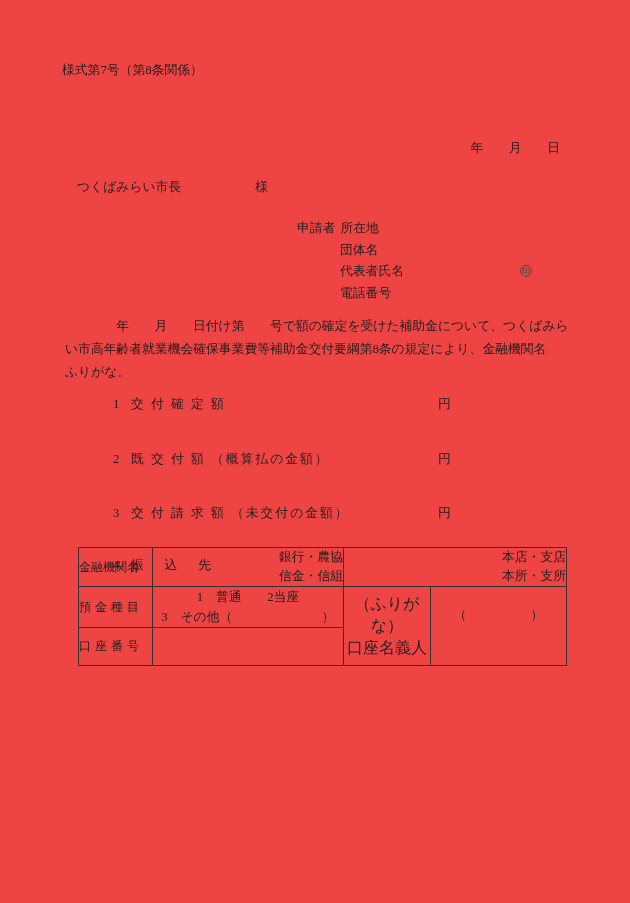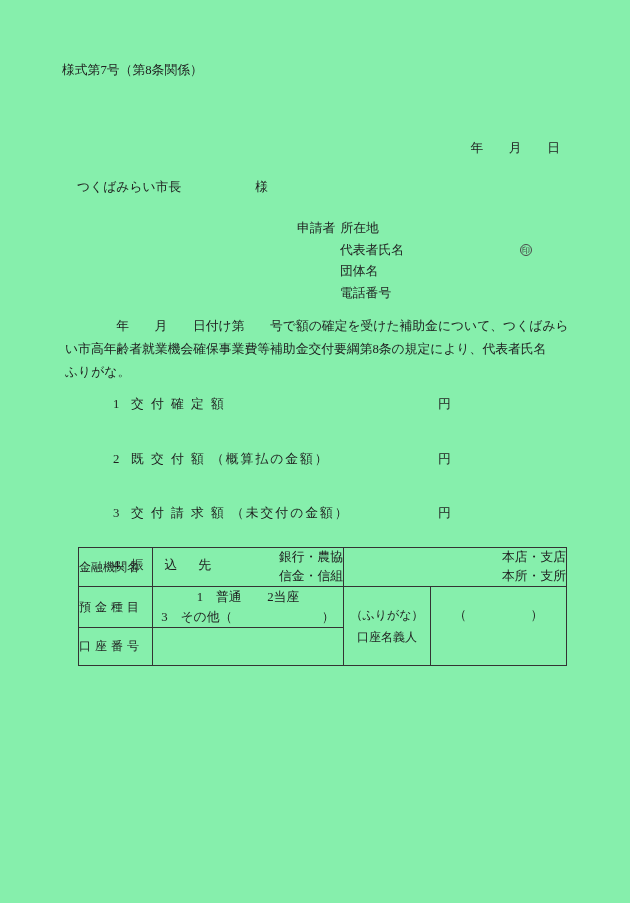--- a/index.html
+++ b/index.html
@@ -1,21 +1,21 @@
 <!DOCTYPE html>
 <html><head>
 <meta charset="utf-8">
 <style>
   * { box-sizing: border-box; }
   html, body { margin: 0; padding: 0; background: #ffffff; }
   .sheet {
     position: relative;
     width: 630px;
     height: 903px;
-    background: #86efac;
+    background: #ef4444;
     font-family: "Liberation Serif", "DejaVu Serif", serif;
     color: #1f1f1f;
     font-size: 12.8px;
     overflow: hidden;
   }
   .abs { position: absolute; }
 
   .form-no   { left: 62px;  top: 62px; }
   .doc-title { left: 0; width: 100%; top: 101px; text-align: center; letter-spacing: 0.2px; }
   .date-line { right: 70px; top: 140px; }
@@ -57,52 +57,52 @@
   .c3 { width: 87px; }
   .c4 { width: 136px; }
   .r1 td { height: 39px; }
   .r2 td { height: 39px; }
   .r3 td { height: 38px; }
   td.lbl { text-align: left; vertical-align: middle; font-size: 12px; }
   td.lbl.just4 { letter-spacing: 4px; }
   td.rt  { text-align: right; vertical-align: middle; padding-right: 8px; line-height: 19px; }
   td.dep { text-align: center; vertical-align: middle; padding-left: 5px; line-height: 20px; }
   td.ctr { text-align: center; vertical-align: middle; line-height: 22px; }
-  td.ctr.small { font-size: 12px; }
+  td.ctr.small { font-size: 16px; }
   .ph { visibility: hidden; }
 </style>
 </head>
 <body>
 
 <div class="sheet">
 
   <div class="abs form-no">様式第7号（第8条関係）</div>
 
 
   <div class="abs date-line">年　　月　　日</div>
 
   <div class="abs addressee">
     <span>つくばみらい市長</span><span class="name-blank"></span><span>様</span>
   </div>
 
   <div class="abs applicant">
     <div>
       <span>申請者</span><span class="app-gap"></span><span>所在地</span>
     </div>
+    <div class="app-indent">団体名</div>
     <div class="app-indent rel">
       <span>代表者氏名</span>
       <span class="seal">印</span>
     </div>
-    <div class="app-indent">団体名</div>
     <div class="app-indent">電話番号</div>
   </div>
 
   <div class="abs body-text">
     <div>　　　　年　　月　　日付け第　　号で額の確定を受けた補助金について、つくばみら</div>
-    <div>い市高年齢者就業機会確保事業費等補助金交付要綱第8条の規定により、代表者氏名</div>
+    <div>い市高年齢者就業機会確保事業費等補助金交付要綱第8条の規定により、金融機関名</div>
     <div>ふりがな。</div>
   </div>
 
   <div class="abs item item-1 rel">
     <span class="num">1</span><span class="item-label">交 付 確 定 額</span>
     <span class="yen">円</span>
   </div>
 
   <div class="abs item item-2 rel">
     <span class="num">2</span><span class="item-label">既 交 付 額 （概算払の金額）</span>

